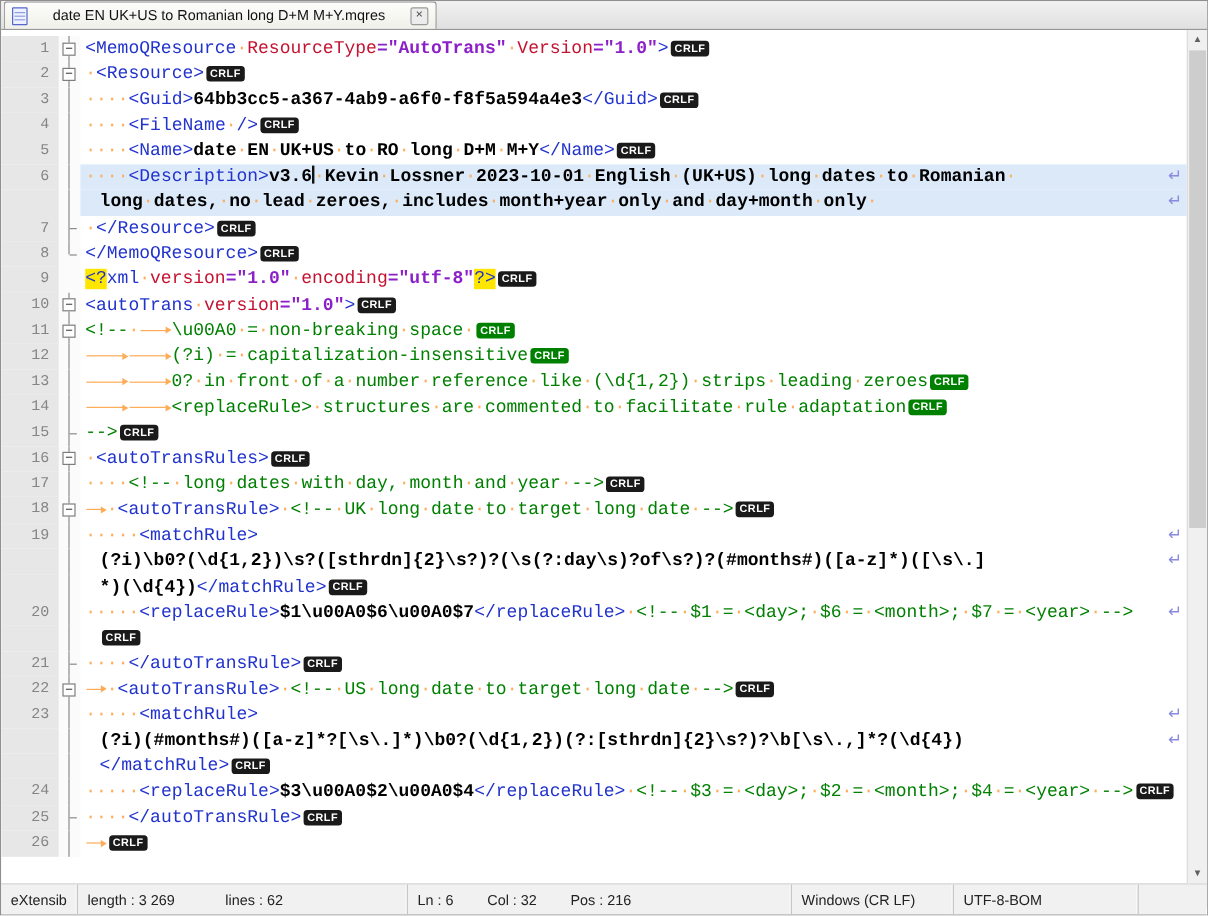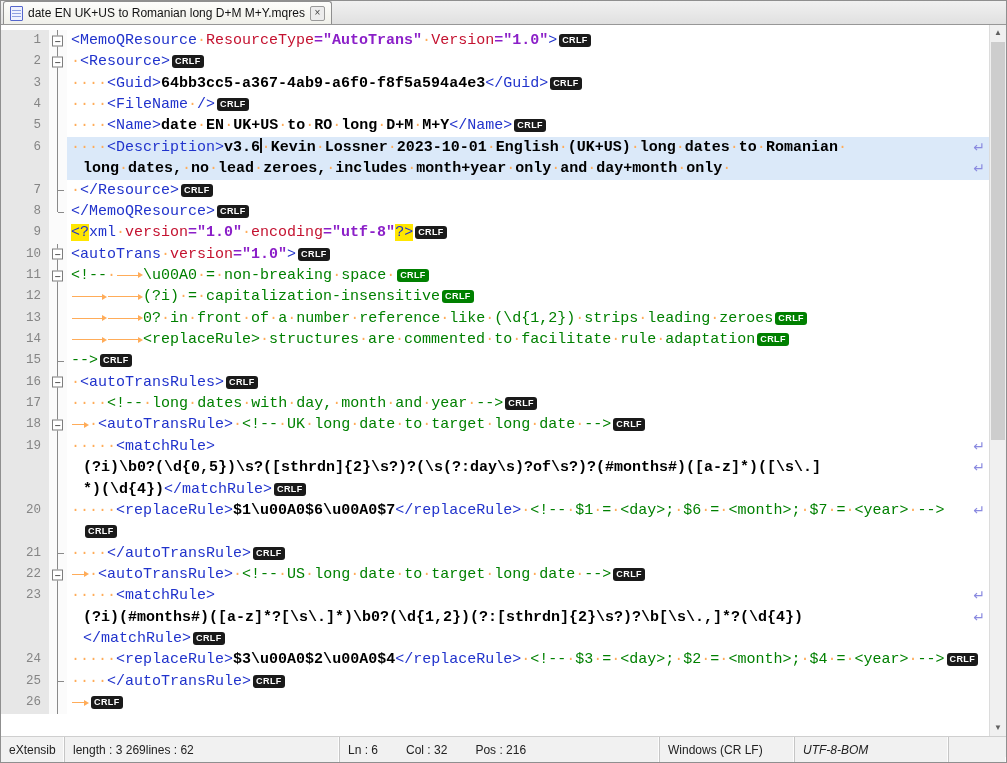--- a/index.html
+++ b/index.html
@@ -3,21 +3,21 @@
 <meta charset="utf-8">
 <style>
   html,body { margin:0; padding:0; background:#fff; }
   .app { width:1007px; height:763px; box-sizing:border-box; border:1px solid #8f8f8f;
          display:flex; flex-direction:column; overflow:hidden;
          font-family:"Liberation Sans", sans-serif; }
 
   
   .tabbar { height:24px; flex:none; background:linear-gradient(#f1f1f1,#e0e0e0);
             border-bottom:1px solid #979797; display:flex; align-items:flex-end; padding-left:2px; box-sizing:border-box; }
-  .tab { height:22px; display:flex; align-items:center; gap:5px; padding:0 6px;
+  .tab { height:22px; display:flex; align-items:center; gap:21px; padding:0 6px;
          background:linear-gradient(#fdfdfb,#f0f0ea); border:1px solid #8f8f8f; border-bottom:none;
          border-radius:3px 3px 0 0; font-size:12px; color:#111; }
   .ficon { width:11px; height:13px; flex:none; background:#eef1ff; border:1px solid #5566cc; border-radius:1px; position:relative; }
   .ficon::before { content:""; position:absolute; left:1px; right:1px; top:3px; height:1px; background:#8fa0e0;
                    box-shadow:0 3px 0 #8fa0e0, 0 6px 0 #8fa0e0; }
   .tab-close { width:13px; height:13px; flex:none; border:1px solid #9a9a9a; background:#ececec; border-radius:2px;
                font-size:10px; line-height:11px; text-align:center; color:#444; cursor:default; }
 
   
   .main { flex:1; position:relative; background:#fff; }
@@ -64,22 +64,22 @@
   .vscroll { position:absolute; right:0; top:0; bottom:0; width:17px; background:#f0f0f0; border-left:1px solid #dcdcdc; box-sizing:border-box; }
   .sarrow { height:16px; font-size:8px; color:#606060; text-align:center; line-height:16px; }
   .sarrow.down { position:absolute; bottom:0; left:0; right:0; }
   .sthumb { position:absolute; left:1px; right:1px; top:17px; height:398px; background:#cdcdcd; }
 
   
   .statusbar { height:26px; flex:none; background:#f1f1f1; border-top:1px solid #cfcfcf;
                display:flex; align-items:stretch; font-size:12px; color:#222; box-sizing:border-box; }
   .sseg { display:flex; align-items:center; padding:12px 8px; border-right:1px solid #c6c6c6;
           box-shadow:inset -1px 0 0 #fdfdfd; box-sizing:border-box; white-space:nowrap; overflow:hidden; }
-  .w1 { width:64px; } .w2 { width:275px; } .w3 { width:320px; gap:28px; }
-  .w4 { width:135px; } .w5 { width:154px;font-style:italic; } .w6 { flex:1; border-right:none;margin-top:20px; }
+  .w1 { width:64px; } .w2 { width:275px; gap:42px; } .w3 { width:320px; gap:28px; }
+  .w4 { width:135px; } .w5 { width:154px; } .w6 { flex:1; border-right:none;margin-top:20px; }
 </style>
 </head>
 <body>
 
 <div class="app">
 
   <div class="tabbar">
     <div class="tab">
       <span class="ficon"></span>
       <span>date EN UK+US to Romanian long D+M M+Y.mqres</span>
@@ -185,21 +185,21 @@
           <div class="text"><span class="tbar" style="width: 18px;"></span><span class="st ws">·</span><span class="st">&lt;autoTransRule&gt;</span><span class="sc ws">·</span><span class="sc">&lt;!--</span><span class="sc ws">·</span><span class="sc">UK</span><span class="sc ws">·</span><span class="sc">long</span><span class="sc ws">·</span><span class="sc">date</span><span class="sc ws">·</span><span class="sc">to</span><span class="sc ws">·</span><span class="sc">target</span><span class="sc ws">·</span><span class="sc">long</span><span class="sc ws">·</span><span class="sc">date</span><span class="sc ws">·</span><span class="sc">--&gt;</span><span class="crlf">CRLF</span></div>
         </div>
         <div class="row">
           <div class="num">19</div>
           <div class="fold fv"></div>
           <div class="text"><span class="st ws">·</span><span class="st ws">·</span><span class="st ws">·</span><span class="st ws">·</span><span class="st ws">·</span><span class="st">&lt;matchRule&gt;</span><span class="wm">↵</span></div>
         </div>
         <div class="row">
           <div class="num"></div>
           <div class="fold fv"></div>
-          <div class="text ind"><span class="sb">(?i)\b0?(\d{0,5})\s?([sthrdn]{2}\s?)?(\s(?:day\s)?of\s?)?(#months#)([a-z]*)([\s\.]</span><span class="wm">↵</span></div>
+          <div class="text ind"><span class="sb">(?i)\b0?(\d{1,2})\s?([sthrdn]{2}\s?)?(\s(?:day\s)?of\s?)?(#months#)([a-z]*)([\s\.]</span><span class="wm">↵</span></div>
         </div>
         <div class="row">
           <div class="num"></div>
           <div class="fold fv"></div>
           <div class="text ind"><span class="sb">*)(\d{4})</span><span class="st">&lt;/matchRule&gt;</span><span class="crlf">CRLF</span></div>
         </div>
         <div class="row">
           <div class="num">20</div>
           <div class="fold fv"></div>
           <div class="text"><span class="st ws">·</span><span class="st ws">·</span><span class="st ws">·</span><span class="st ws">·</span><span class="st ws">·</span><span class="st">&lt;replaceRule&gt;</span><span class="sb">$1\u00A0$6\u00A0$7</span><span class="st">&lt;/replaceRule&gt;</span><span class="sc ws">·</span><span class="sc">&lt;!--</span><span class="sc ws">·</span><span class="sc">$1</span><span class="sc ws">·</span><span class="sc">=</span><span class="sc ws">·</span><span class="sc">&lt;day&gt;;</span><span class="sc ws">·</span><span class="sc">$6</span><span class="sc ws">·</span><span class="sc">=</span><span class="sc ws">·</span><span class="sc">&lt;month&gt;;</span><span class="sc ws">·</span><span class="sc">$7</span><span class="sc ws">·</span><span class="sc">=</span><span class="sc ws">·</span><span class="sc">&lt;year&gt;</span><span class="sc ws">·</span><span class="sc">--&gt;</span><span class="wm">↵</span></div>

